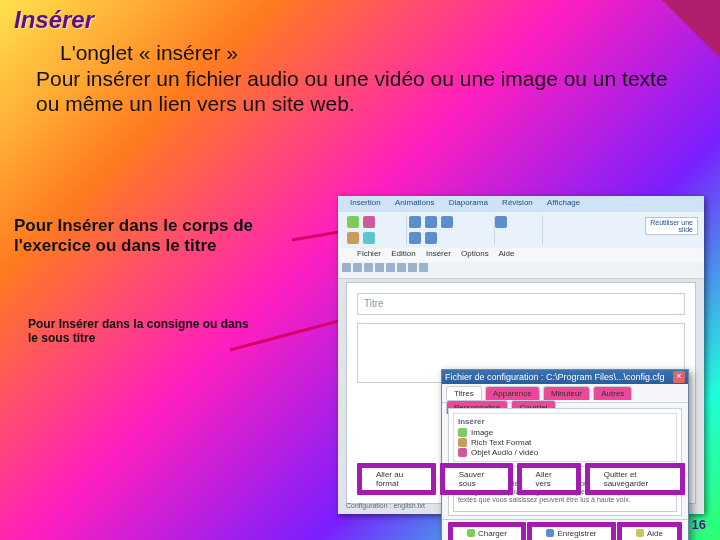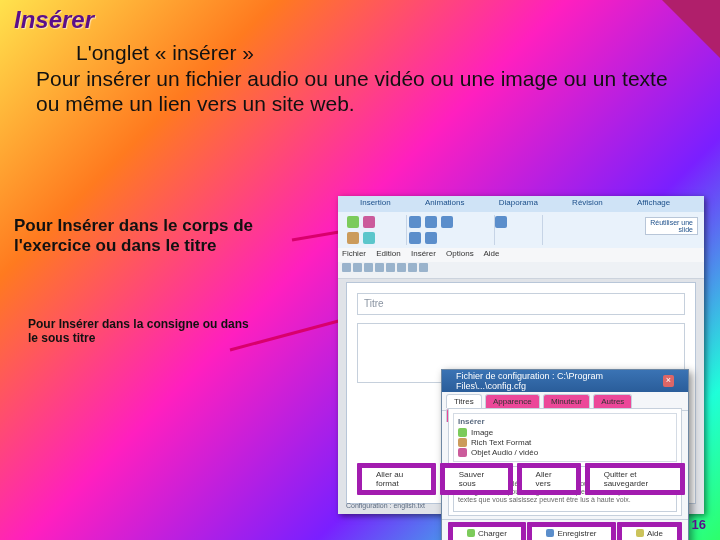--- a/index.html
+++ b/index.html
@@ -4,59 +4,59 @@
 <style>
   html,body{margin:0;padding:0;width:720px;height:540px;overflow:hidden;font-family:"Comic Sans MS","Comic Sans",cursive,sans-serif}
   .slide{position:relative;width:720px;height:540px;
     background:linear-gradient(135deg,#ffe24d 0%,#ff7a1f 22%,#ff1fbf 45%,#7a1fff 68%,#1fffd9 88%,#2dff6b 100%);
     box-sizing:border-box}
   .accent{position:absolute;right:0;top:0;width:0;height:0;
     border-left:58px solid transparent;border-top:58px solid #b01f6b}
   .title{position:absolute;left:14px;top:6px;font-size:24px;font-style:italic;font-weight:700;color:#5b0f8a;
     text-shadow:1px 1px 1px rgba(255,255,255,.6)}
   .body1{position:absolute;left:36px;top:40px;width:640px;font-size:21px;color:#111;line-height:1.22}
-  .indent{margin-left:40px}
+  .indent{margin-left:24px}
   .body2{position:absolute;left:14px;top:216px;width:310px;font-size:17px;color:#111;font-weight:600;line-height:1.15}
   .body3{position:absolute;left:28px;top:318px;width:230px;font-size:12px;color:#111;font-weight:700;line-height:1.15}
   .page{position:absolute;right:14px;bottom:8px;font-size:13px;color:#5b0f8a;font-weight:600}
 
   
   .shot{position:absolute;left:338px;top:196px;width:366px;height:318px;background:#e6e9ee;
     box-shadow:2px 2px 6px rgba(0,0,0,.5);font-family:Tahoma,Arial,sans-serif;font-size:8px;color:#333}
   .ribbon-tabs{position:absolute;left:0;top:0;right:0;height:16px;background:#cfe3f6;
     padding:2px 6px;box-sizing:border-box}
-  .ribbon-tabs span{display:inline-block;margin:0 16px;color:#1c4f8a}
+  .ribbon-tabs span{display:inline-block;margin:0 6px;color:#1c4f8a}
   .ribbon-bar{position:absolute;left:0;top:16px;right:0;height:36px;background:#e9f2fb;border-bottom:1px solid #b8c6d8}
   .rb-group{position:absolute;top:3px;height:30px;border-right:1px solid #c6d4e6;padding:0 6px}
   .rb1{left:2px;width:54px}
   .rb2{left:64px;width:80px}
   .rb3{left:150px;width:42px}
   .rb-icon{display:inline-block;width:12px;height:12px;background:#5b8ecb;margin:1px;border-radius:2px}
   .rb-icon.img{background:#7ccb5b}
   .rb-icon.txt{background:#cb9b5b}
   .rb-icon.snd{background:#cb5b9b}
   .rb-icon.lnk{background:#5bc6cb}
   .rb-right{position:absolute;right:6px;top:4px;text-align:right;color:#1c4f8a}
   .rb-right .btn{display:inline-block;border:1px solid #b8c6d8;background:#fff;padding:1px 4px;margin:1px 0;font-size:7px}
 
   .doc{position:absolute;left:0;top:52px;right:0;bottom:0;background:#e0e3e8}
-  .doc-menu{position:absolute;left:0;top:0;right:0;height:14px;background:#f6f7f9;border-bottom:1px solid #3b82f6;padding:1px 4px}
+  .doc-menu{position:absolute;left:0;top:0;right:0;height:14px;background:#f6f7f9;border-bottom:1px solid #3b82f6;padding:1px 19px}
   .doc-menu span{margin-right:8px;color:#333}
   .doc-toolbar{position:absolute;left:0;top:14px;right:0;height:14px;background:#eef1f5;border-bottom:1px solid #ccd3dd;padding:1px 4px}
   .doc-toolbar i{display:inline-block;width:9px;height:9px;background:#9ab3cc;margin-right:2px;border-radius:1px}
   .doc-canvas{position:absolute;left:8px;right:8px;top:34px;bottom:10px;background:#fff;border:1px solid #b8c6d8}
   .title-field{position:absolute;left:10px;top:10px;right:10px;height:22px;border:1px solid #c6d0dc;
     color:#8a94a2;padding:4px 6px;font-size:10px;box-sizing:border-box}
   .body-area{position:absolute;left:10px;right:10px;top:40px;height:58px;border:1px solid #c6d0dc}
 
   
   .dlg{position:absolute;left:94px;top:86px;width:246px;height:176px;background:#f4f6f9;
     border:1px solid #6d87a3;box-shadow:3px 3px 8px rgba(0,0,0,.45)}
-  .dlg-title{height:22px;background:linear-gradient(#3a73b4,#2a5d9a);color:#fff;font-size:9px;
-    padding:3px 14px;box-sizing:border-box;display:flex;justify-content:space-between;align-items:center}
+  .dlg-title{height:14px;background:linear-gradient(#3a73b4,#2a5d9a);color:#fff;font-size:9px;
+    padding:3px 3px;box-sizing:border-box;display:flex;justify-content:space-between;align-items:center}
   .dlg-title .x{width:12px;height:12px;background:#d66;border-radius:2px;text-align:center;line-height:11px;color:#fff;font-size:9px}
   .dlg-tabs{height:16px;padding:2px 4px 0;border-bottom:1px solid #c6d0dc;font-size:8px}
   .dlg-tabs span{display:inline-block;padding:2px 7px;border:1px solid #c6d0dc;border-bottom:none;border-radius:3px 3px 0 0;margin-right:1px;background:#fff}
   .dlg-tabs span.off{background:#ec4899}
   .dlg-body{position:absolute;left:6px;right:6px;top:38px;bottom:30px;background:#fff;border:1px solid #c6d0dc;padding:4px}
   .ins-group{border:1px solid #d4dbe4;padding:3px 4px;font-size:8px}
   .ins-group .lbl{color:#5b6b80;font-weight:600;margin-bottom:2px}
   .ins-opt{display:flex;align-items:center;margin:1px 0}
   .ins-opt i{display:inline-block;width:9px;height:9px;margin-right:4px;border-radius:2px}
   .i-img{background:#7ccb5b}.i-lnk{background:#5bc6cb}.i-rtf{background:#cb9b5b}.i-snd{background:#cb5b9b}.i-vid{background:#9b5bcb}

